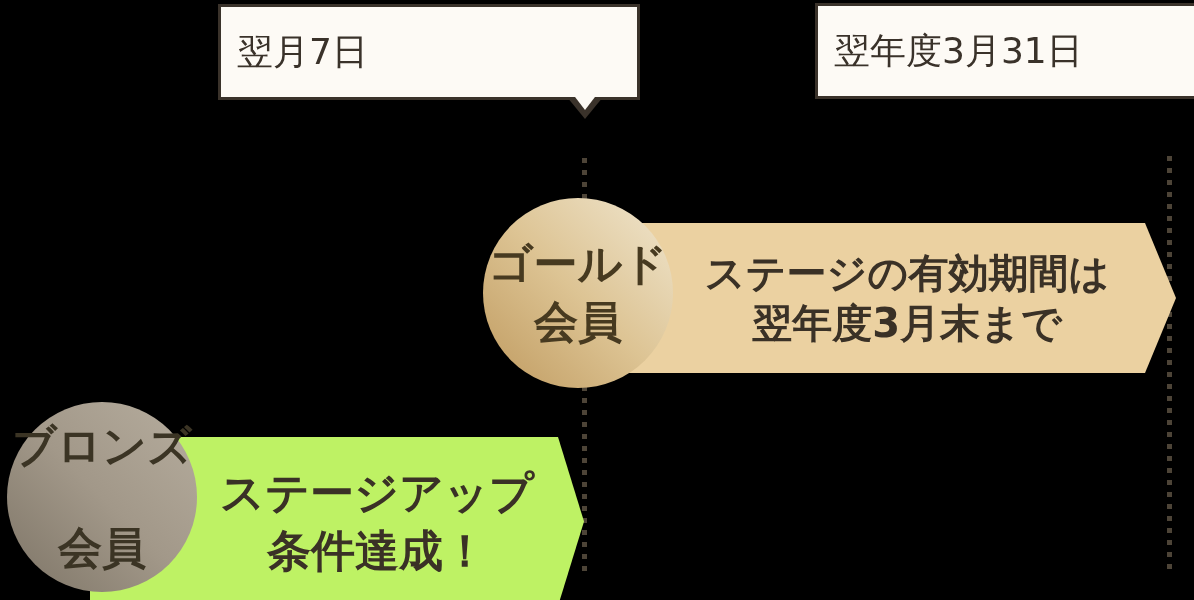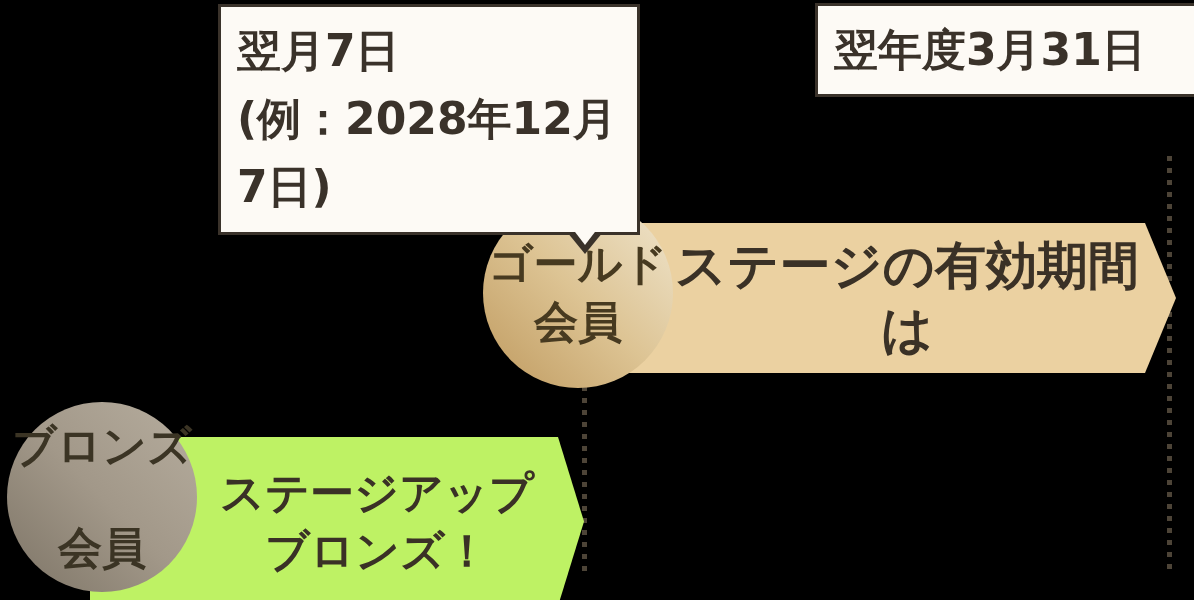--- a/index.html
+++ b/index.html
@@ -43,21 +43,21 @@
   }
   .gold-banner {
     left: 560px; top: 223px;
     width: 616px; height: 150px;
     background: #ebd1a1;
     clip-path: polygon(0 0, 585px 0, 100% 50%, 585px 100%, 0 100%);
   }
   .gold-banner .banner-text {
     padding-left: 112px;
     padding-right: 34px;
-    font-size: 51px;
+    font-size: 40px;
     line-height: 1.25;
   }
   .bronze-banner {
     left: 90px; top: 437px;
     width: 494px; height: 169px;
     background: #bef264;
     clip-path: polygon(0 0, 468px 0, 100% 50%, 468px 100%, 0 100%);
   }
   .bronze-banner .banner-text {
     padding-left: 108px;
@@ -92,24 +92,24 @@
     gap: 43px;
   }
 
   
   .callout {
     position: absolute;
     box-sizing: border-box;
     background: #fdfaf5;
     border: 3px solid #3a322a;
     color: #3a322a;
-    font-size: 44px;
-    font-weight: 700;
+    font-size: 36px;
+    font-weight: 400;
     line-height: 1.55;
-    padding: 10px 16px;
+    padding: 17px 16px;
   }
   .callout::before {
     content: "";
     position: absolute;
     top: 100%;
     left: var(--tail-left);
     width: 0; height: 0;
     border: solid transparent;
     border-width: 22px 18px 0 18px;
     border-top-color: #3a322a;
@@ -132,42 +132,42 @@
 <body>
 
 <div class="canvas">
 
   <div class="dotline dotline-left"></div>
   <div class="dotline dotline-right"></div>
 
   <div class="banner gold-banner">
     <div class="banner-text">
       <div>ステージの有効期間は</div>
+      <div>翌年度3月末まで</div>
     </div>
   </div>
 
   <div class="badge-circle gold-circle">
     <div>ゴールド</div>
     <div>会員</div>
   </div>
 
   <div class="banner bronze-banner">
     <div class="banner-text">
       <div>ステージアップ</div>
-      <div>ブロンズ！</div>
+      <div>条件達成！</div>
     </div>
   </div>
 
   <div class="badge-circle bronze-circle">
     <div>ブロンズ</div>
     <div>会員</div>
   </div>
 
   <div class="callout callout-left">
     <div>翌月7日</div>
-    <div>(例：2028年12月7日)</div>
   </div>
 
   <div class="callout callout-right">
     <div>翌年度3月31日</div>
   </div>
 
 </div>
 
 </body></html>

